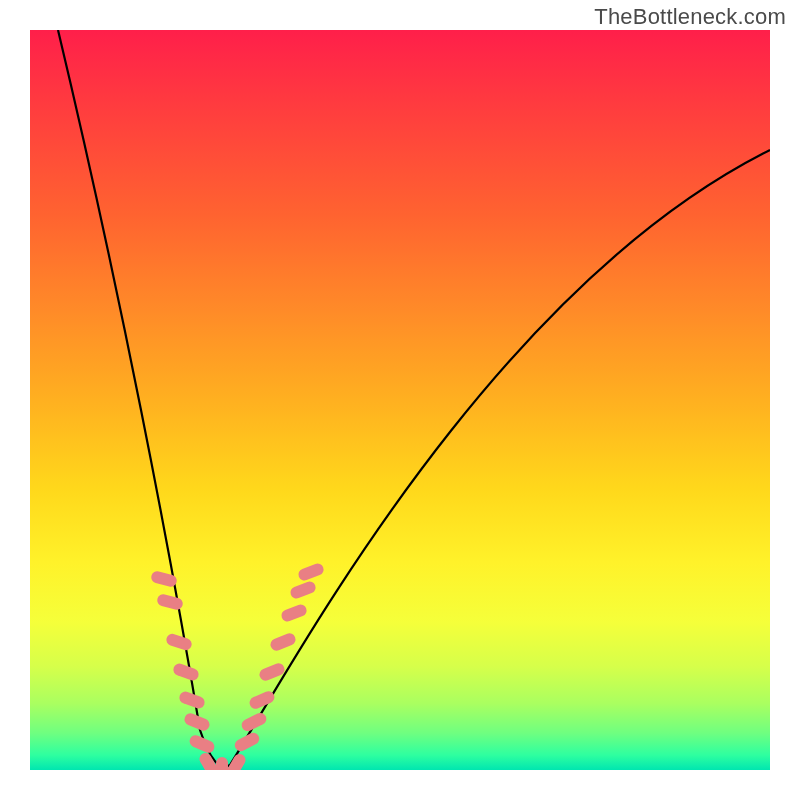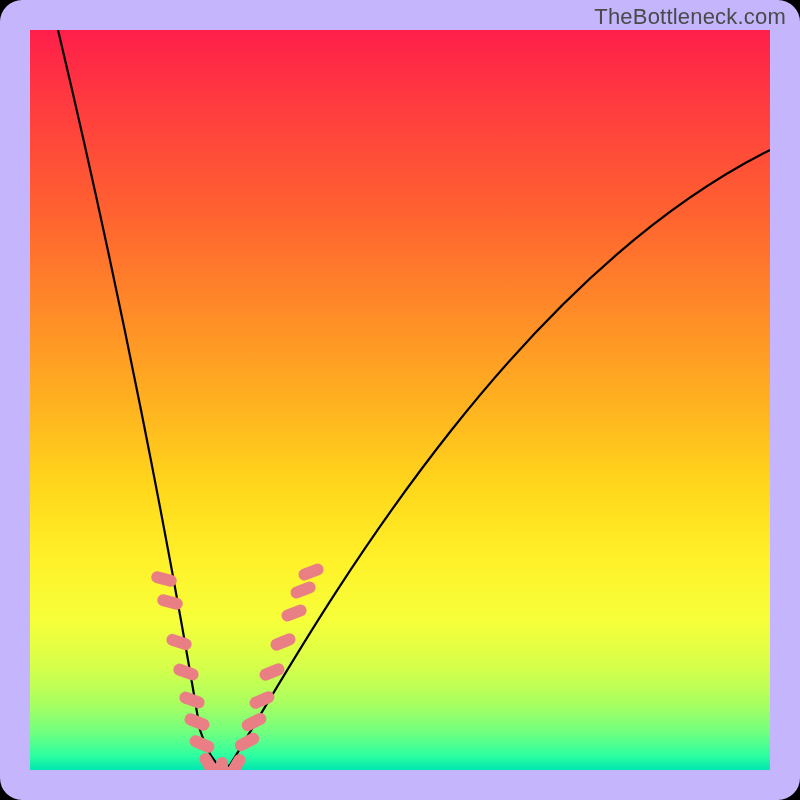--- a/index.html
+++ b/index.html
@@ -10,22 +10,21 @@
     overflow: hidden;
     background: #000;
     font-family: Arial, Helvetica, sans-serif;
   }
   .frame {
     position: absolute;
     top: 0;
     left: 0;
     width: 800px;
     height: 800px;
-    background: #c4b5fd;
-    border-radius: 22px;
+    background: #ffffff;
   }
   .plot-area {
     position: absolute;
     top: 30px;
     left: 30px;
     width: 740px;
     height: 740px;
     
     background: linear-gradient(
       to bottom,

